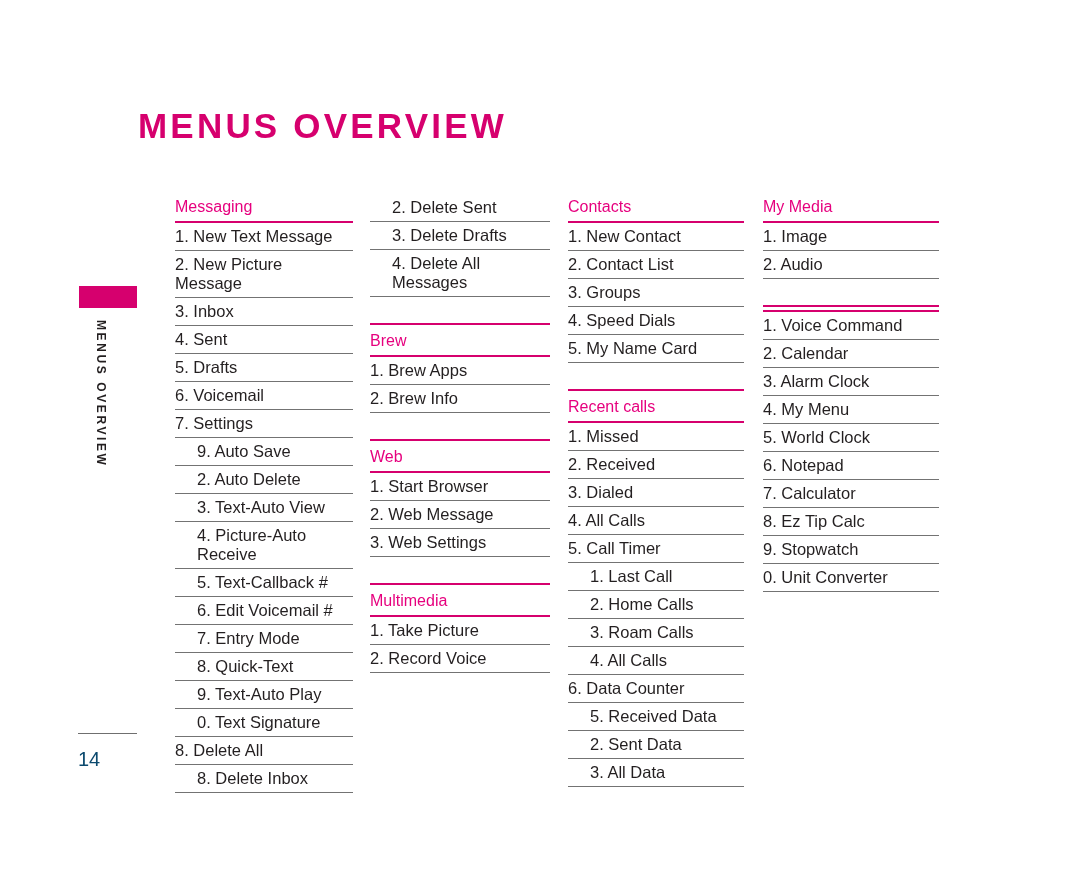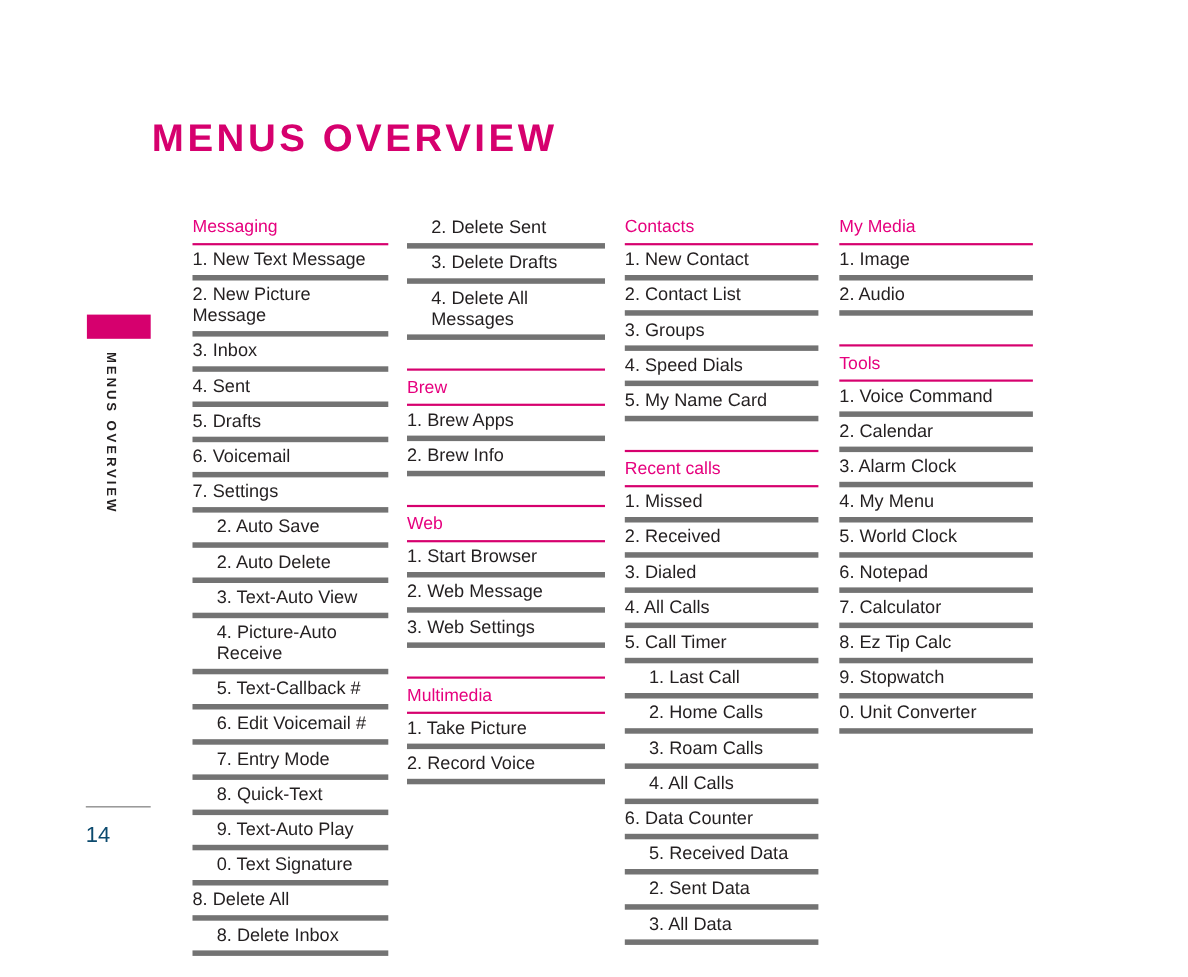--- a/index.html
+++ b/index.html
@@ -108,21 +108,21 @@
   ul.menu-list {
     list-style: none;
     margin: 0;
     padding: 0;
   }
   ul.menu-list li {
     font-size: 16.5px;
     line-height: 19px;
     color: #231f20;
     padding: 4px 0 4px 0;
-    border-bottom: 5px solid #737373;
+    border-bottom: 1px solid #737373;
     white-space: pre-line;
   }
   ul.menu-list li.lvl1 { padding-left: 0px; }
   ul.menu-list li.lvl2 { padding-left: 22px; }
   ul.menu-list li.wrap  { line-height: 19px; }
 
   
   .continuation { margin-top: 0; }
 </style>
 </head>
@@ -140,21 +140,21 @@
         <div class="section-title">Messaging</div>
         <div class="rule-under-title"></div>
         <ul class="menu-list">
           <li class="lvl1">1. New Text Message</li>
           <li class="lvl1">2. New Picture Message</li>
           <li class="lvl1">3. Inbox</li>
           <li class="lvl1">4. Sent</li>
           <li class="lvl1">5. Drafts</li>
           <li class="lvl1">6. Voicemail</li>
           <li class="lvl1">7. Settings</li>
-          <li class="lvl2">2. Auto Save</li>
+          <li class="lvl2">9. Auto Save</li>
           <li class="lvl2">2. Auto Delete</li>
           <li class="lvl2">3. Text-Auto View</li>
           <li class="lvl2 wrap">4. Picture-Auto
     Receive</li>
           <li class="lvl2">5. Text-Callback #</li>
           <li class="lvl2">6. Edit Voicemail #</li>
           <li class="lvl2">7. Entry Mode</li>
           <li class="lvl2">8. Quick-Text</li>
           <li class="lvl2">9. Text-Auto Play</li>
           <li class="lvl2">0. Text Signature</li>
@@ -237,21 +237,20 @@
       <div class="section">
         <div class="section-title">My Media</div>
         <div class="rule-under-title"></div>
         <ul class="menu-list">
           <li class="lvl1">1. Image</li>
           <li class="lvl1">2. Audio</li>
         </ul>
       </div>
       <div class="section spaced">
         <div class="rule-top"></div>
-        <div class="section-title">Tools</div>
         <div class="rule-under-title"></div>
         <ul class="menu-list">
           <li class="lvl1">1. Voice Command</li>
           <li class="lvl1">2. Calendar</li>
           <li class="lvl1">3. Alarm Clock</li>
           <li class="lvl1">4. My Menu</li>
           <li class="lvl1">5. World Clock</li>
           <li class="lvl1">6. Notepad</li>
           <li class="lvl1">7. Calculator</li>
           <li class="lvl1">8. Ez Tip Calc</li>

